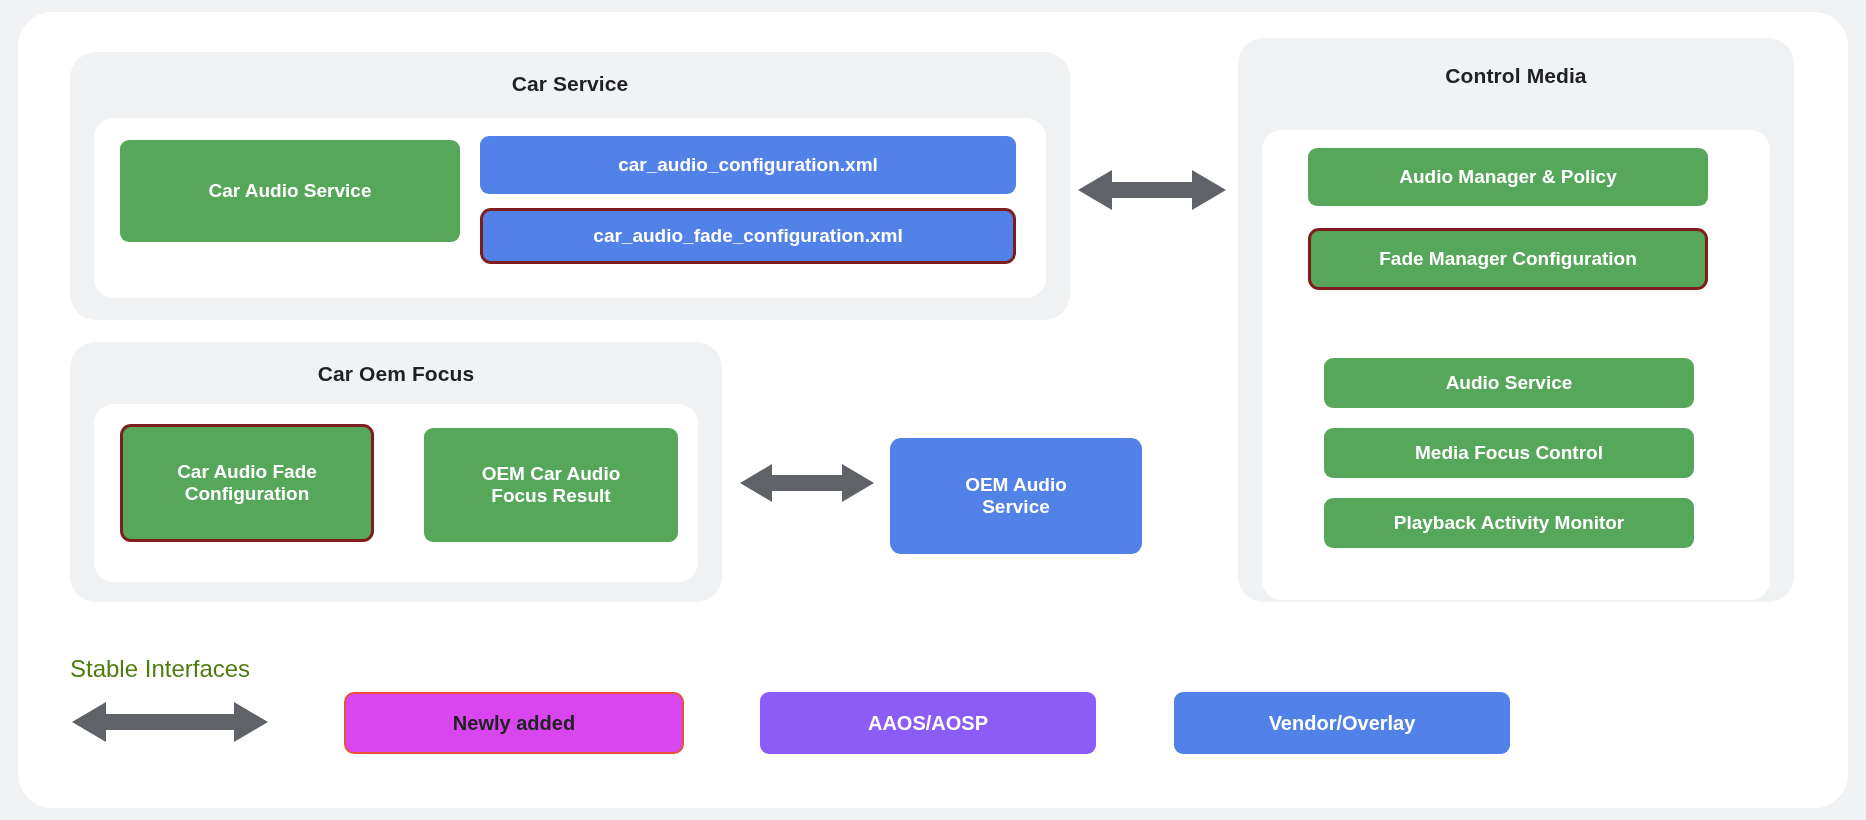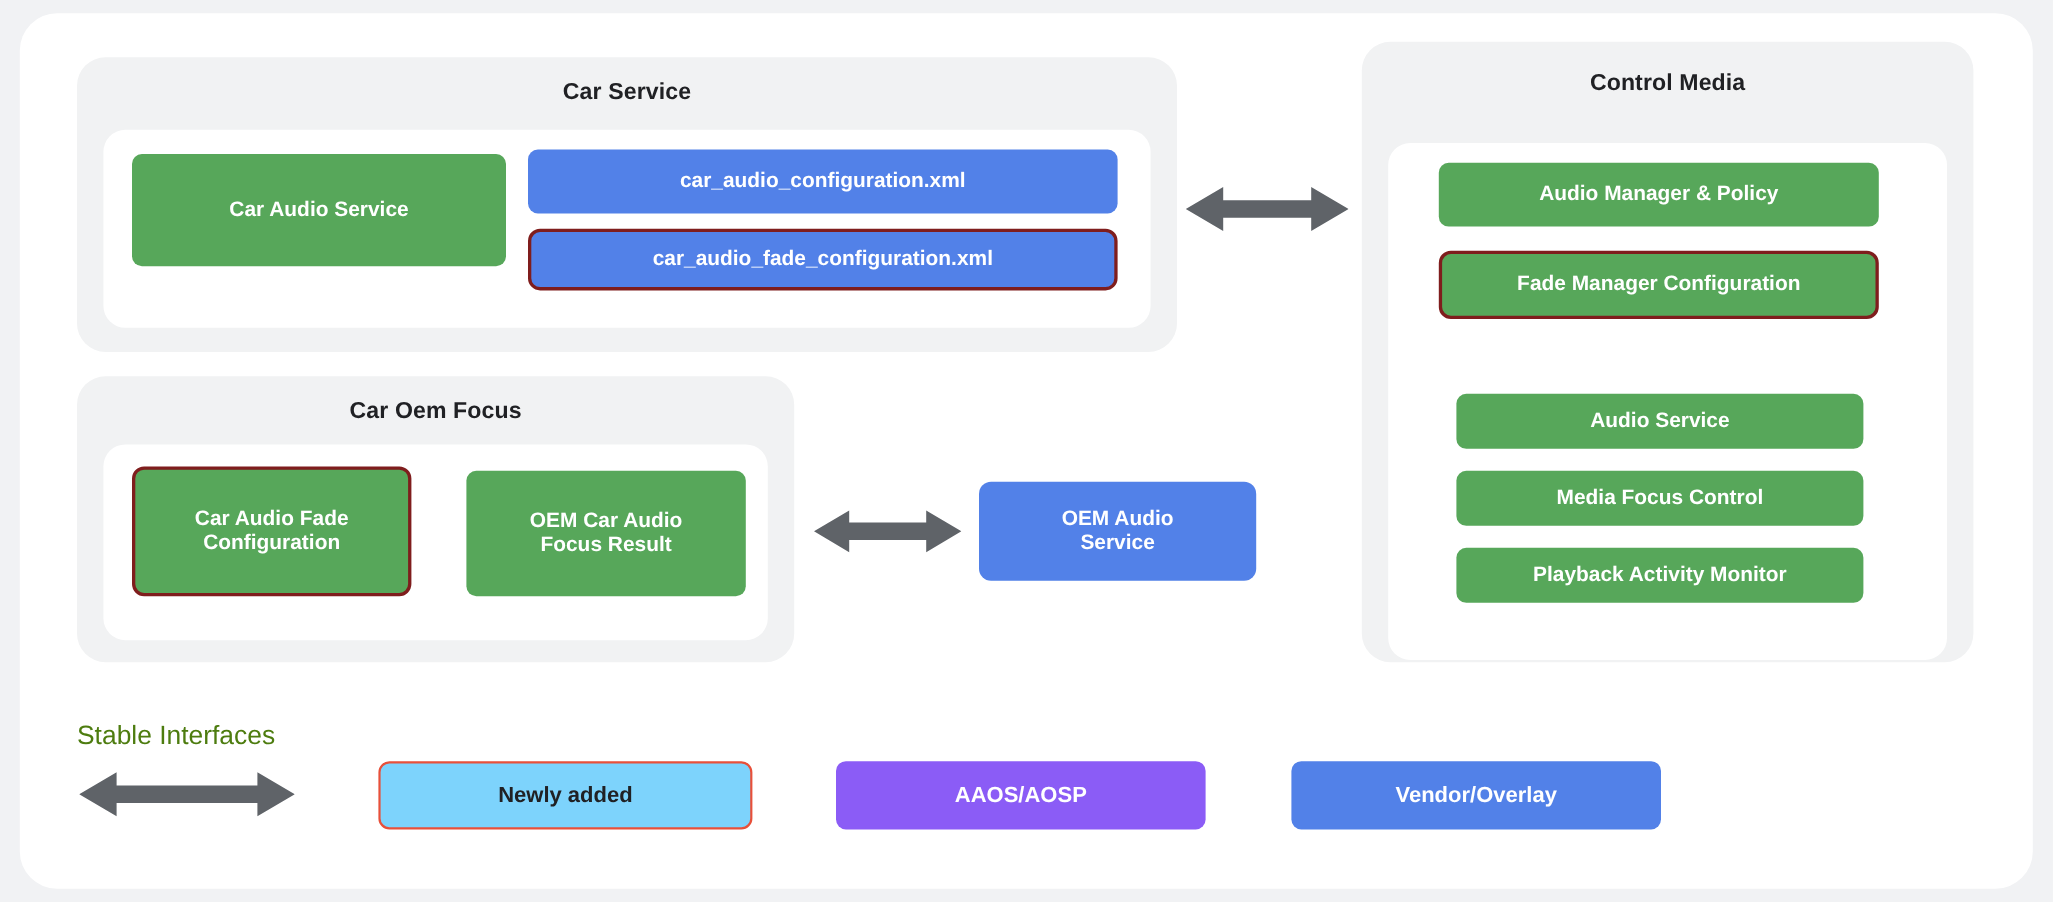--- a/index.html
+++ b/index.html
@@ -92,21 +92,21 @@
     align-items: center;
     justify-content: center;
     border-radius: 9px;
     font-size: 20px;
     font-weight: bold;
     box-sizing: border-box;
   }
   .legend-chip.green { background: #8b5cf6; color: #ffffff; }
   .legend-chip.blue  { background: #5281e8; color: #ffffff; }
   .legend-chip.hollow {
-    background: #7dd3fc;
+    background: #d946ef;
     color: #202124;
     border: 2px solid #e8503a;
     border-radius: 10px;
   }
 </style>
 </head>
 <body>
 
 <div id="canvas">
   <div class="card"></div>
@@ -141,21 +141,21 @@
 
     <div class="node green outlined" style="left:70px; top:190px; width:400px; height:62px;">Fade Manager Configuration</div>
 
     <div class="node green" style="left:86px; top:320px; width:370px; height:50px;">Audio Service</div>
 
     <div class="node green" style="left:86px; top:390px; width:370px; height:50px;">Media Focus Control</div>
 
     <div class="node green" style="left:86px; top:460px; width:370px; height:50px;">Playback Activity Monitor</div>
   </div>
 
-  <div class="node blue" style="left:890px; top:438px; width:252px; height:90px; border-radius:11px;">OEM Audio
+  <div class="node blue" style="left:890px; top:438px; width:252px; height:116px; border-radius:11px;">OEM Audio
 Service</div>
 
   <div class="arrow" style="left:1078px; top:168px;">
     <svg width="148" height="44" viewBox="0 0 148 44" aria-hidden="true">
       <polygon points="0,22 34,2 34,14 114,14 114,2 148,22 114,42 114,30 34,30 34,42" fill="#5f6368"></polygon>
     </svg>
   </div>
 
   <div class="arrow" style="left:740px; top:462px;">
     <svg width="134" height="42" viewBox="0 0 134 42" aria-hidden="true">

